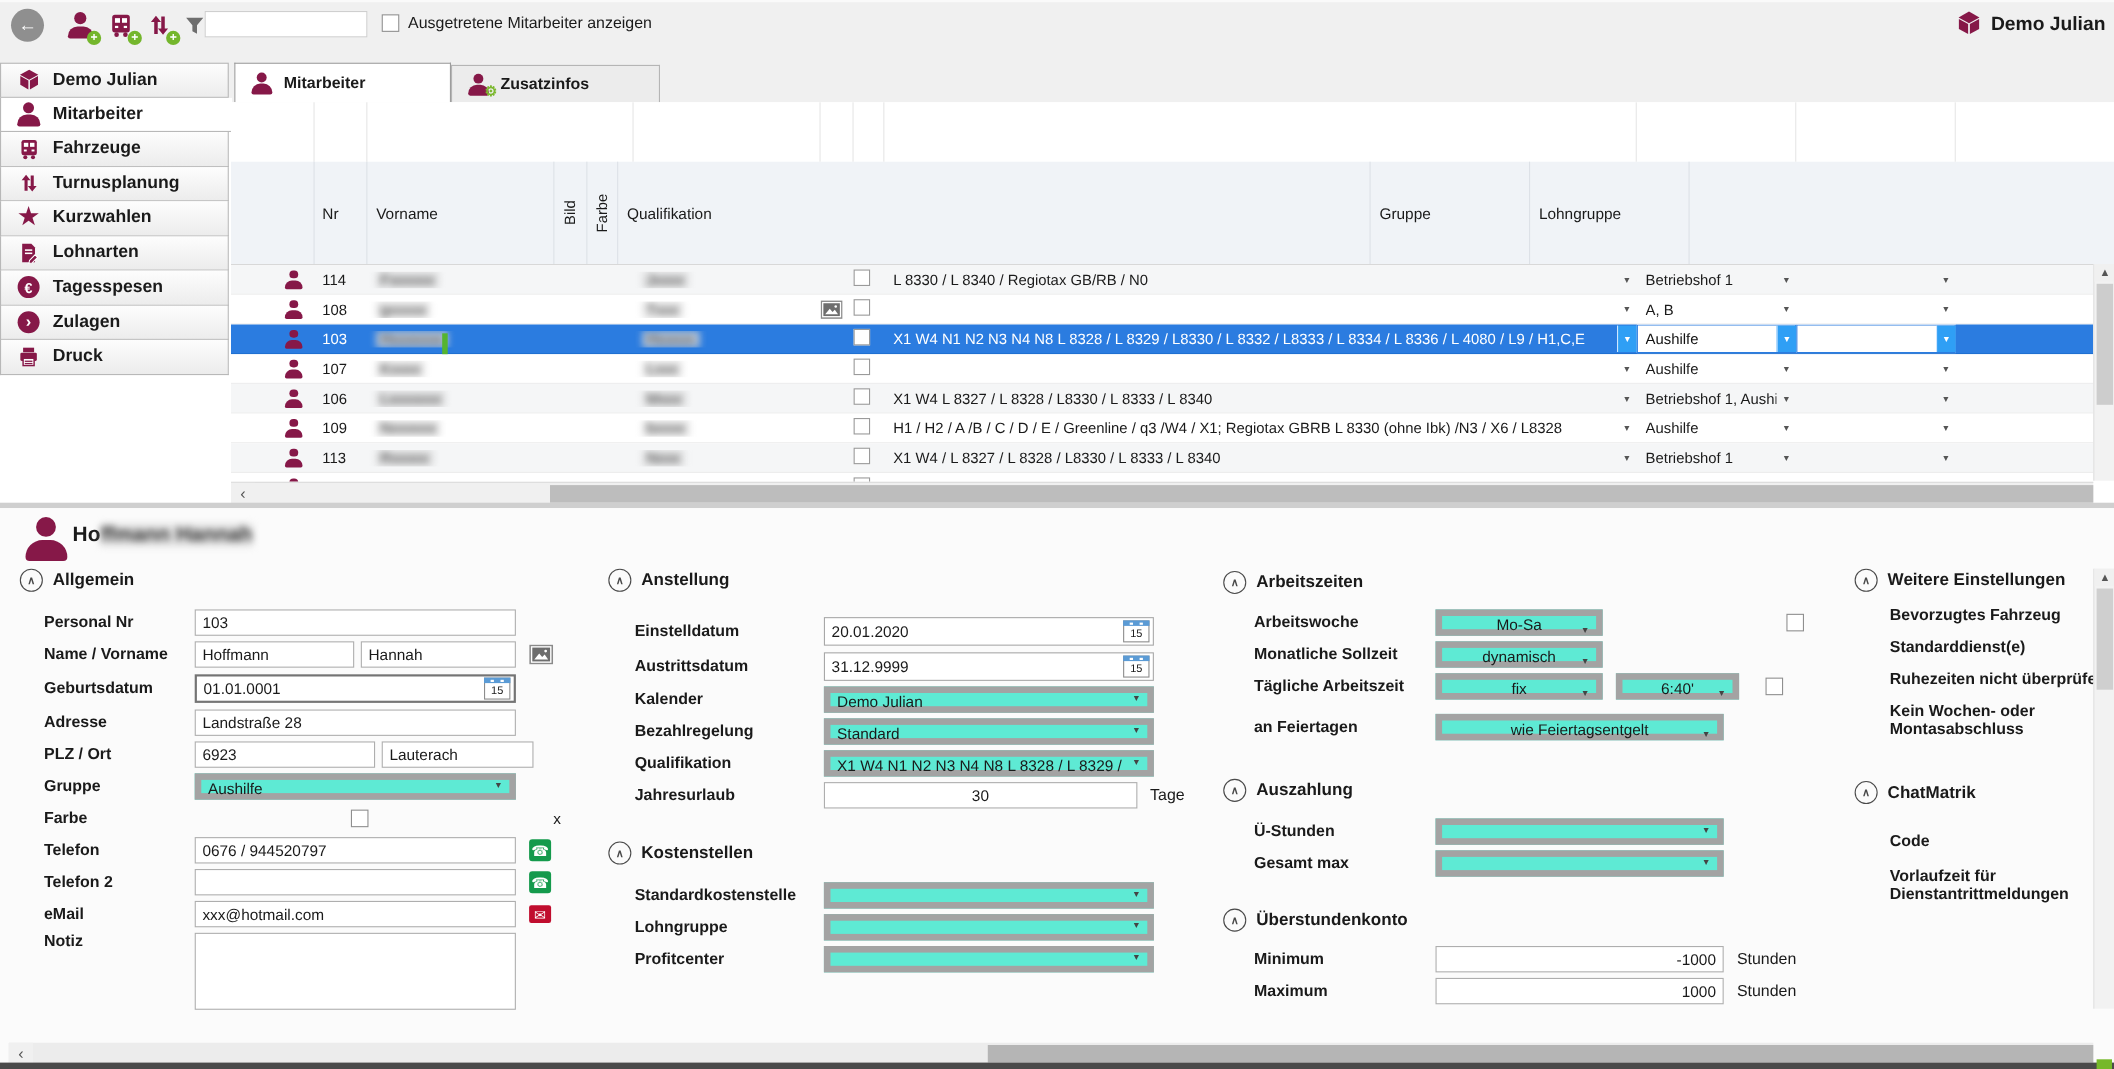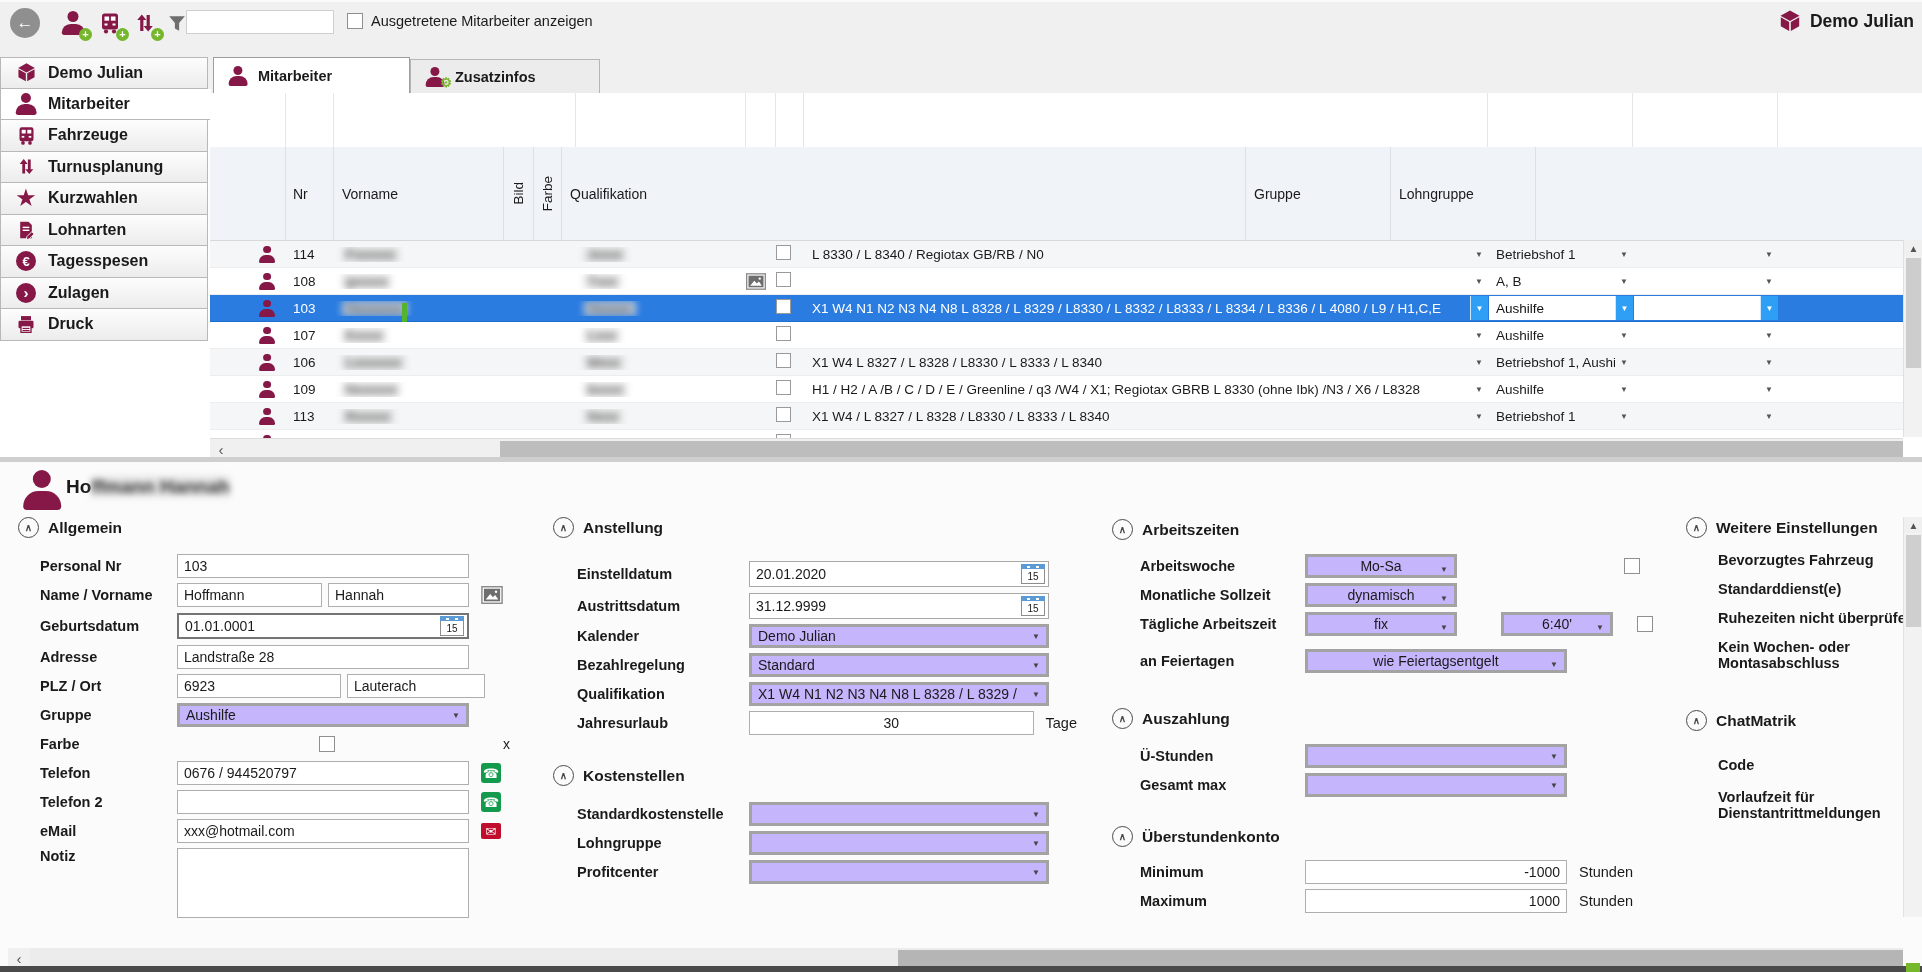--- a/index.html
+++ b/index.html
@@ -96,21 +96,21 @@
   .sec{position:absolute;display:flex;align-items:center;gap:9px;font-size:15.5px;font-weight:bold;}
   .circ{width:21px;height:21px;border:1.6px solid #4a4a4a;border-radius:50%;color:#4a4a4a;display:flex;
         align-items:center;justify-content:center;font-size:10px;font-weight:bold;box-sizing:border-box;flex-shrink:0;}
   .fcol{position:absolute;}
   .frow{display:flex;align-items:center;margin-bottom:5px;height:24px;}
   .flbl{font-weight:bold;font-size:14.5px;flex-shrink:0;}
   .w135{width:137px;} .w170{width:172px;} .w165{width:165px;}
   .ti{height:24px;border:1px solid #aeaeae;background:#fff;padding:0 6px;box-sizing:border-box;
       font:14px "Liberation Sans",sans-serif;color:#1a1a1a;}
   .ti.ctr{text-align:center;} .ti.rgt{text-align:right;}
-  .dd{display:flex;align-items:center;height:24px;background:#c4b5fd;border:3px solid #a3a3a3;
+  .dd{display:flex;align-items:flex-start;height:24px;background:#5eead4;border:6px solid #a3a3a3;
       padding:0 6px;box-sizing:border-box;font-size:14px;position:relative;}
   .dd .darr{margin-left:auto;font-size:8px;color:#444;}
   .dd.ctr{justify-content:center;}
   .dd.ctr .darr{position:absolute;right:6px;top:8px;margin:0;}
   .datebox{display:flex;align-items:center;border:1px solid #a8a8a8;background:#fff;height:26px;
            box-sizing:border-box;padding:0 3px 0 6px;font-size:14px;}
   .datebox.focus{border:2px solid #747474;}
   .dval{flex:1 1 auto;}
   .cal{position:relative;width:24px;height:20px;border:1px solid #8d8d8d;background:#fff;box-sizing:border-box;
        font-size:10px;display:flex;align-items:flex-end;justify-content:center;flex-shrink:0;}
@@ -731,21 +731,21 @@
           <span>dynamisch</span>
           <span class="darr">▼</span>
         </div>
       </div>
       <div class="frow">
         <span class="flbl w165">Tägliche Arbeitszeit</span>
         <div class="dd ctr" style="width:152px;">
           <span>fix</span>
           <span class="darr">▼</span>
         </div>
-        <div class="dd ctr" style="width:112px;margin-left:44px;">
+        <div class="dd ctr" style="width:112px;margin-left:12px;">
           <span>6:40'</span>
           <span class="darr">▼</span>
         </div>
         <span class="cbx" style="margin-left:24px;"></span>
       </div>
       <div class="frow" style="margin-top:13px;">
         <span class="flbl w165">an Feiertagen</span>
         <div class="dd ctr" style="width:262px;">
           <span>wie Feiertagsentgelt</span>
           <span class="darr">▼</span>

